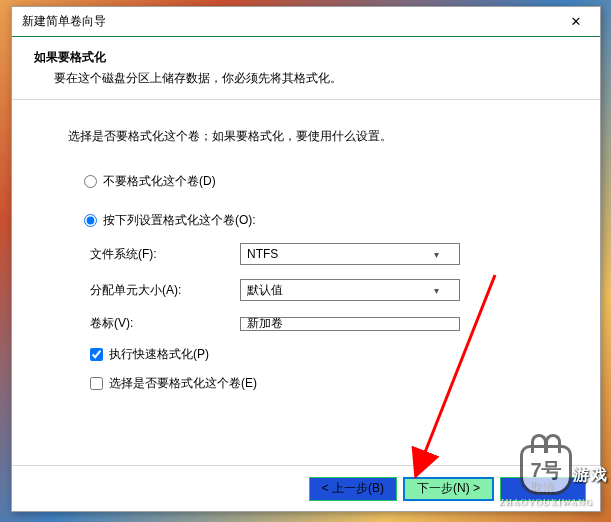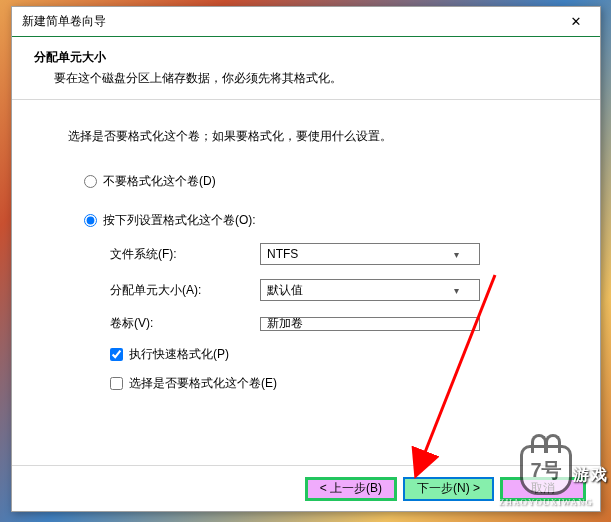--- a/index.html
+++ b/index.html
@@ -55,21 +55,21 @@
       display: flex;
       align-items: center;
       gap: 6px;
       margin-bottom: 22px;
     }
     .radio-row input[type="radio"] {
       width: 13px;
       height: 13px;
     }
     .form-section {
-      margin-left: 42px;
+      margin-left: 22px;
       margin-top: -8px;
     }
     .form-row {
       display: flex;
       align-items: center;
       margin-bottom: 14px;
     }
     .form-label {
       width: 150px;
       font-size: 12px;
@@ -117,22 +117,22 @@
       border-top: 1px solid #d8d8d8;
       display: flex;
       align-items: center;
       justify-content: flex-end;
       gap: 6px;
       padding-right: 14px;
     }
     .btn {
       min-width: 86px;
       height: 24px;
-      border: 3px solid #22c55e;
-      background: #f0abfc;
+      border: 1px solid #22c55e;
+      background: #1d4ed8;
       font-size: 12px;
       font-family: inherit;
       display: flex;
       align-items: center;
       justify-content: center;
       cursor: pointer;
       padding: 0 12px;
     }
     .btn.highlight {
       border: 2px solid #0078d7;
@@ -215,21 +215,21 @@
 
 <div class="dialog">
   <div class="titlebar">
     <span class="titlebar-text">新建简单卷向导</span>
     <div class="close-btn">
       <span>✕</span>
     </div>
   </div>
 
   <div class="header-section">
-    <div class="header-title">分配单元大小</div>
+    <div class="header-title">如果要格式化</div>
     <div class="header-desc">要在这个磁盘分区上储存数据，你必须先将其格式化。</div>
   </div>
 
   <div class="content">
     <div class="instruction">选择是否要格式化这个卷；如果要格式化，要使用什么设置。</div>
 
     <div class="radio-group">
       <label class="radio-row">
         <input type="radio" name="fmt" style="">
         <span>不要格式化这个卷(D)</span>

